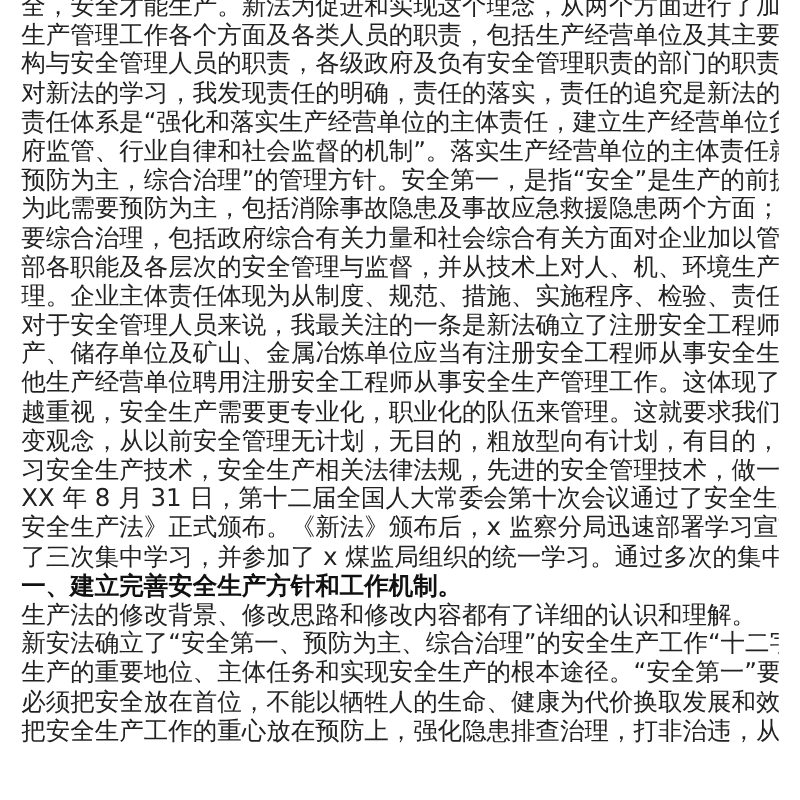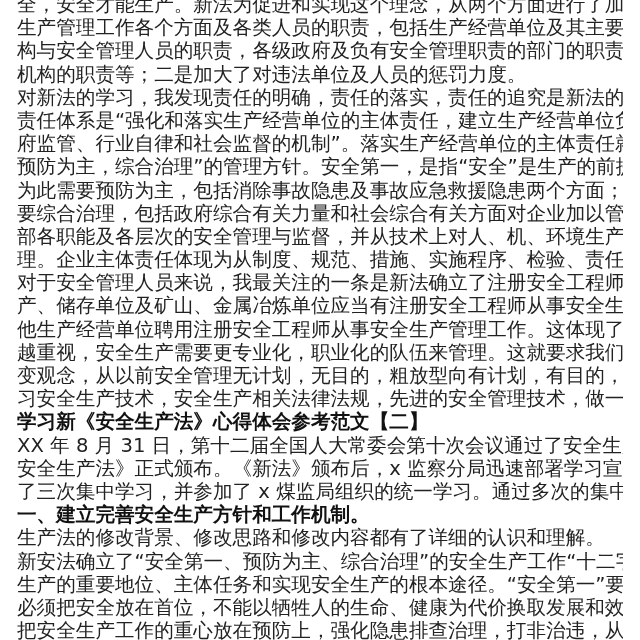--- a/index.html
+++ b/index.html
@@ -42,36 +42,34 @@
       color: #111111;
     }
   </style>
 </head>
 <body>
 
 <div class="page">
   <div class="line">全，安全才能生产。新法为促进和实现这个理念，从两个方面进行了加强，一是明确了安全</div>
   <div class="line">生产管理工作各个方面及各类人员的职责，包括生产经营单位及其主要负责人和安全管理机</div>
   <div class="line">构与安全管理人员的职责，各级政府及负有安全管理职责的部门的职责，工会的职责，中介</div>
-  <div class="line last">机构的职责等；二是加大了对违法单位及人员的惩罚力度。</div>
   <div class="line">对新法的学习，我发现责任的明确，责任的落实，责任的追究是新法的主要关注点。新法的</div>
   <div class="line">责任体系是“强化和落实生产经营单位的主体责任，建立生产经营单位负责、职工参与、政</div>
   <div class="line">府监管、行业自律和社会监督的机制”。落实生产经营单位的主体责任就要坚持“安全第一，</div>
   <div class="line">预防为主，综合治理”的管理方针。安全第一，是指“安全”是生产的前提条件，不安全不生产；</div>
   <div class="line">为此需要预防为主，包括消除事故隐患及事故应急救援隐患两个方面；要实现上述要求就需</div>
   <div class="line">要综合治理，包括政府综合有关力量和社会综合有关方面对企业加以管理与监督，和企业内</div>
   <div class="line">部各职能及各层次的安全管理与监督，并从技术上对人、机、环境生产三要素进行系统的治</div>
   <div class="line last">理。企业主体责任体现为从制度、规范、措施、实施程序、检验、责任等都得到落实。</div>
   <div class="line">对于安全管理人员来说，我最关注的一条是新法确立了注册安全工程师制度。危险物品的生</div>
   <div class="line">产、储存单位及矿山、金属冶炼单位应当有注册安全工程师从事安全生产管理工作，鼓励其</div>
   <div class="line">他生产经营单位聘用注册安全工程师从事安全生产管理工作。这体现了国家对安全生产越来</div>
   <div class="line">越重视，安全生产需要更专业化，职业化的队伍来管理。这就要求我们现在安全管理人员改</div>
   <div class="line">变观念，从以前安全管理无计划，无目的，粗放型向有计划，有目的，精细型转变，认真学</div>
   <div class="line last">习安全生产技术，安全生产相关法律法规，先进的安全管理技术，做一个合格的安全人。</div>
-  <div class="line bold last">学习新《安全生产法》心得体会参考范文【二】</div>
   <div class="line">XX 年 8 月 31 日，第十二届全国人大常委会第十次会议通过了安全生产法的修改决定，《新</div>
   <div class="line">安全生产法》正式颁布。《新法》颁布后，x 监察分局迅速部署学习宣贯工作，分局先后组织</div>
   <div class="line">了三次集中学习，并参加了 x 煤监局组织的统一学习。通过多次的集中学习和自学，对安全</div>
   <div class="line bold last">一、建立完善安全生产方针和工作机制。</div>
   <div class="line last">生产法的修改背景、修改思路和修改内容都有了详细的认识和理解。</div>
   <div class="line">新安法确立了“安全第一、预防为主、综合治理”的安全生产工作“十二字方针”，明确了安全</div>
   <div class="line">生产的重要地位、主体任务和实现安全生产的根本途径。“安全第一”要求从事生产经营活动</div>
   <div class="line">必须把安全放在首位，不能以牺牲人的生命、健康为代价换取发展和效益。“预防为主”要求</div>
   <div class="line">把安全生产工作的重心放在预防上，强化隐患排查治理，打非治违，从源头上控制、预防和</div>
 

